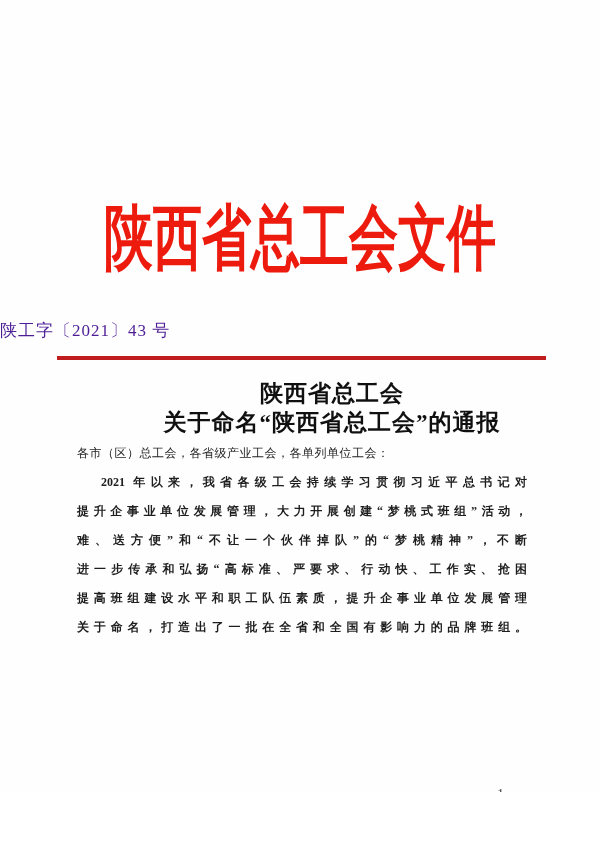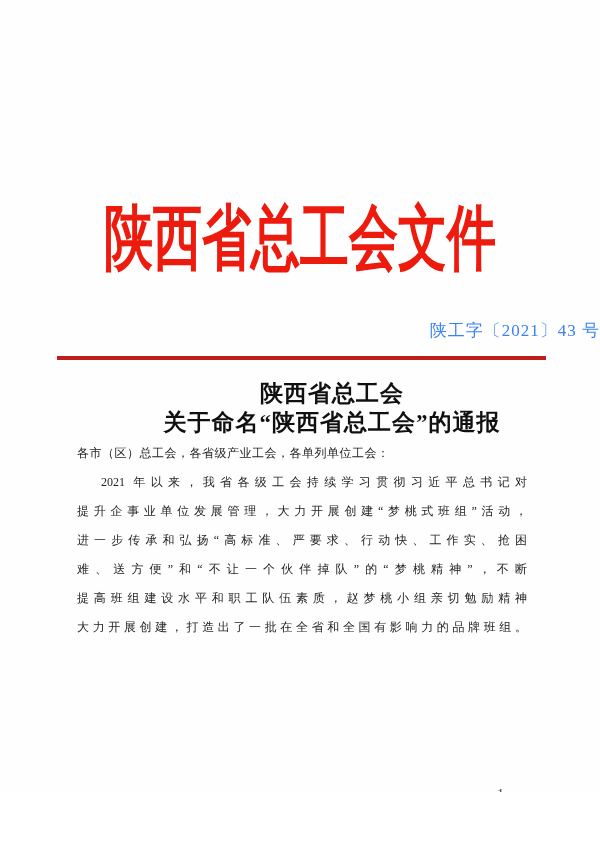--- a/index.html
+++ b/index.html
@@ -29,25 +29,25 @@
     transform: scaleY(1.45);
     transform-origin: center top;
     white-space: nowrap;
     letter-spacing: 0px;
   }
   .doc-number {
     position: absolute;
     top: 318px;
     left: 0;
     width: 600px;
-    text-align: right;
+    text-align: left;
     font-size: 17px;
     line-height: 26px;
     letter-spacing: 1px;
-    color: #3b82f6;
+    color: #4c1d95;
   }
   .red-rule {
     position: absolute;
     top: 356px;
     left: 57px;
     width: 489px;
     height: 4px;
     background: #bf1d1d;
   }
   .doc-title {
@@ -72,20 +72,21 @@
     line-height: 29px;
     color: #1e1e1e;
   }
   .salutation {
     text-align: left;
     letter-spacing: 0.5px;
   }
   .para-line {
     text-align: justify;
     text-align-last: justify;
+    font-weight: bold;
   }
   .para-line.indent {
     text-indent: 2em;
   }
   .page-number {
     position: absolute;
     top: 784px;
     left: 482px;
     font-size: 15px;
     line-height: 20px;
@@ -115,23 +116,23 @@
 
   <div class="doc-title">
     <div>陕西省总工会</div>
     <div>关于命名“陕西省总工会”的通报</div>
   </div>
 
   <div class="body-block">
     <div class="salutation">各市（区）总工会，各省级产业工会，各单列单位工会：</div>
     <div class="para-line indent">2021 年以来，我省各级工会持续学习贯彻习近平总书记对</div>
     <div class="para-line">提升企事业单位发展管理，大力开展创建“梦桃式班组”活动，</div>
+    <div class="para-line">难、送方便”和“不让一个伙伴掉队”的“梦桃精神”，不断</div>
     <div class="para-line">进一步传承和弘扬“高标准、严要求、行动快、工作实、抢困</div>
-    <div class="para-line">难、送方便”和“不让一个伙伴掉队”的“梦桃精神”，不断</div>
-    <div class="para-line">提高班组建设水平和职工队伍素质，赵梦桃小组亲切勉励精神</div>
-    <div class="para-line">大力开展创建，打造出了一批在全省和全国有影响力的品牌班组。</div>
+    <div class="para-line">提高班组建设水平和职工队伍素质，提升企事业单位发展管理</div>
+    <div class="para-line">关于命名，打造出了一批在全省和全国有影响力的品牌班组。</div>
   </div>
 
   <div class="page-number">- 1 -</div>
 
   <div class="scan-edge"></div>
 
 </div>
 
 </body></html>

